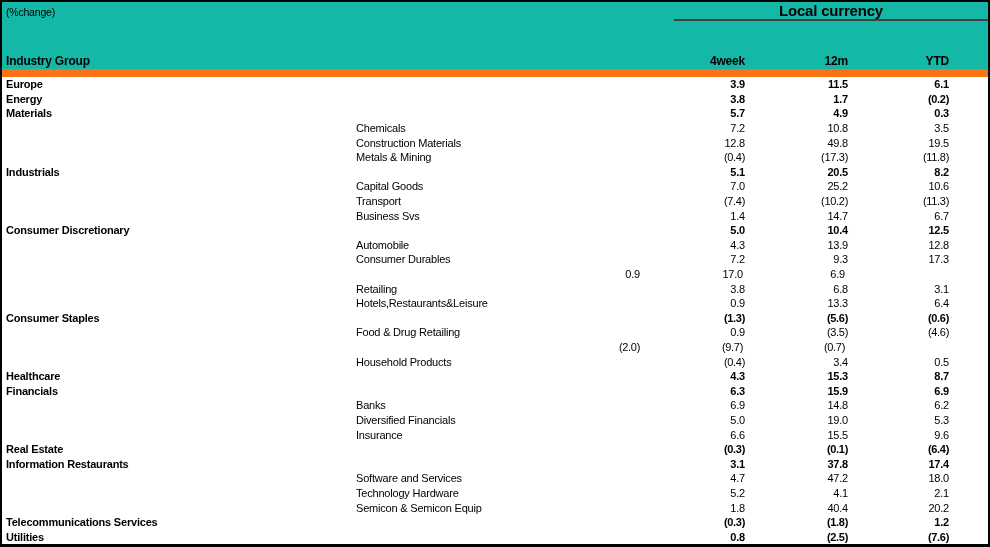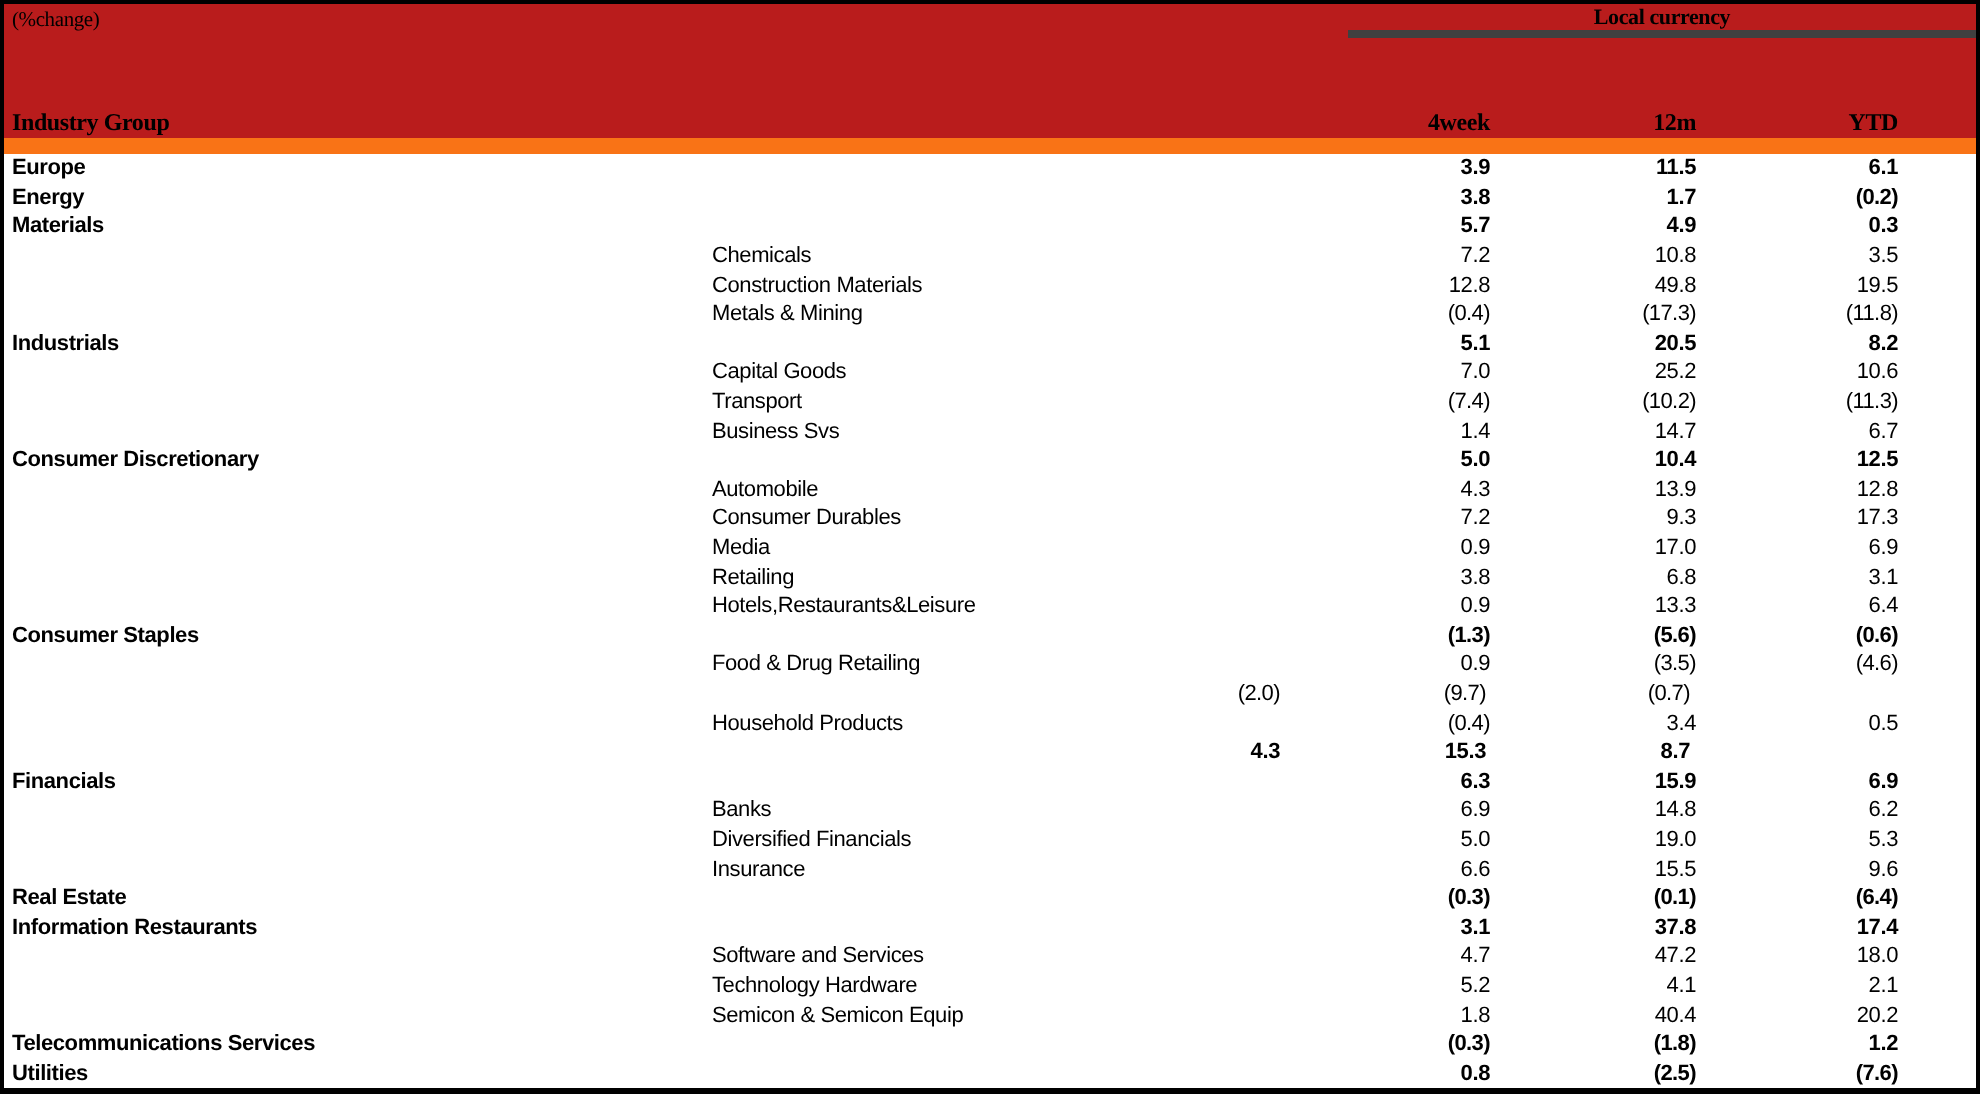--- a/index.html
+++ b/index.html
@@ -11,42 +11,42 @@
     box-sizing: border-box;
     border: 2px solid #000;
     border-bottom-width: 3px;
     background: #fff;
     display: flex;
     flex-direction: column;
     overflow: hidden;
   }
 
   
-  .hdr { background: #b91c1c; flex: none; font-family: Liberation Serif, serif; }
+  .hdr { background: #14b8a6; flex: none; }
 
   .hdr-row1 {
     display: grid;
     grid-template-columns: 672px 1fr;
     height: 17px;
     align-items: center;
   }
   .pct-change {
     font-size: 10.5px;
     padding-left: 4px;
     letter-spacing: -0.2px;
     white-space: nowrap;
   }
   .local-currency {
     font-weight: bold;
-    font-size: 11px;
+    font-size: 15px;
     letter-spacing: -0.2px;
     text-align: center;
     height: 100%;
     box-sizing: border-box;
-    border-bottom: 4px solid #404040;
+    border-bottom: 2px solid #404040;
     display: flex;
     align-items: center;
     justify-content: center;
   }
 
   .hdr-row2 {
     display: grid;
     grid-template-columns: 672px 105px 105px 1fr;
     height: 16px;
     align-items: center;
@@ -175,21 +175,20 @@
         <div class="cell num c1">13.9</div>
         <div class="cell num c2">12.8</div>
       </div>
       <div class="row">
         <div class="cell name indent">Consumer Durables</div>
         <div class="cell num c0">7.2</div>
         <div class="cell num c1">9.3</div>
         <div class="cell num c2">17.3</div>
       </div>
       <div class="row">
-        <div class="cell name indent">Media</div>
         <div class="cell num c0">0.9</div>
         <div class="cell num c1">17.0</div>
         <div class="cell num c2">6.9</div>
       </div>
       <div class="row">
         <div class="cell name indent">Retailing</div>
         <div class="cell num c0">3.8</div>
         <div class="cell num c1">6.8</div>
         <div class="cell num c2">3.1</div>
       </div>
@@ -216,20 +215,21 @@
         <div class="cell num c1 paren">(9.7)</div>
         <div class="cell num c2 paren">(0.7)</div>
       </div>
       <div class="row">
         <div class="cell name indent">Household Products</div>
         <div class="cell num c0 paren">(0.4)</div>
         <div class="cell num c1">3.4</div>
         <div class="cell num c2">0.5</div>
       </div>
       <div class="row bold">
+        <div class="cell name">Healthcare</div>
         <div class="cell num c0">4.3</div>
         <div class="cell num c1">15.3</div>
         <div class="cell num c2">8.7</div>
       </div>
       <div class="row bold">
         <div class="cell name">Financials</div>
         <div class="cell num c0">6.3</div>
         <div class="cell num c1">15.9</div>
         <div class="cell num c2">6.9</div>
       </div>

